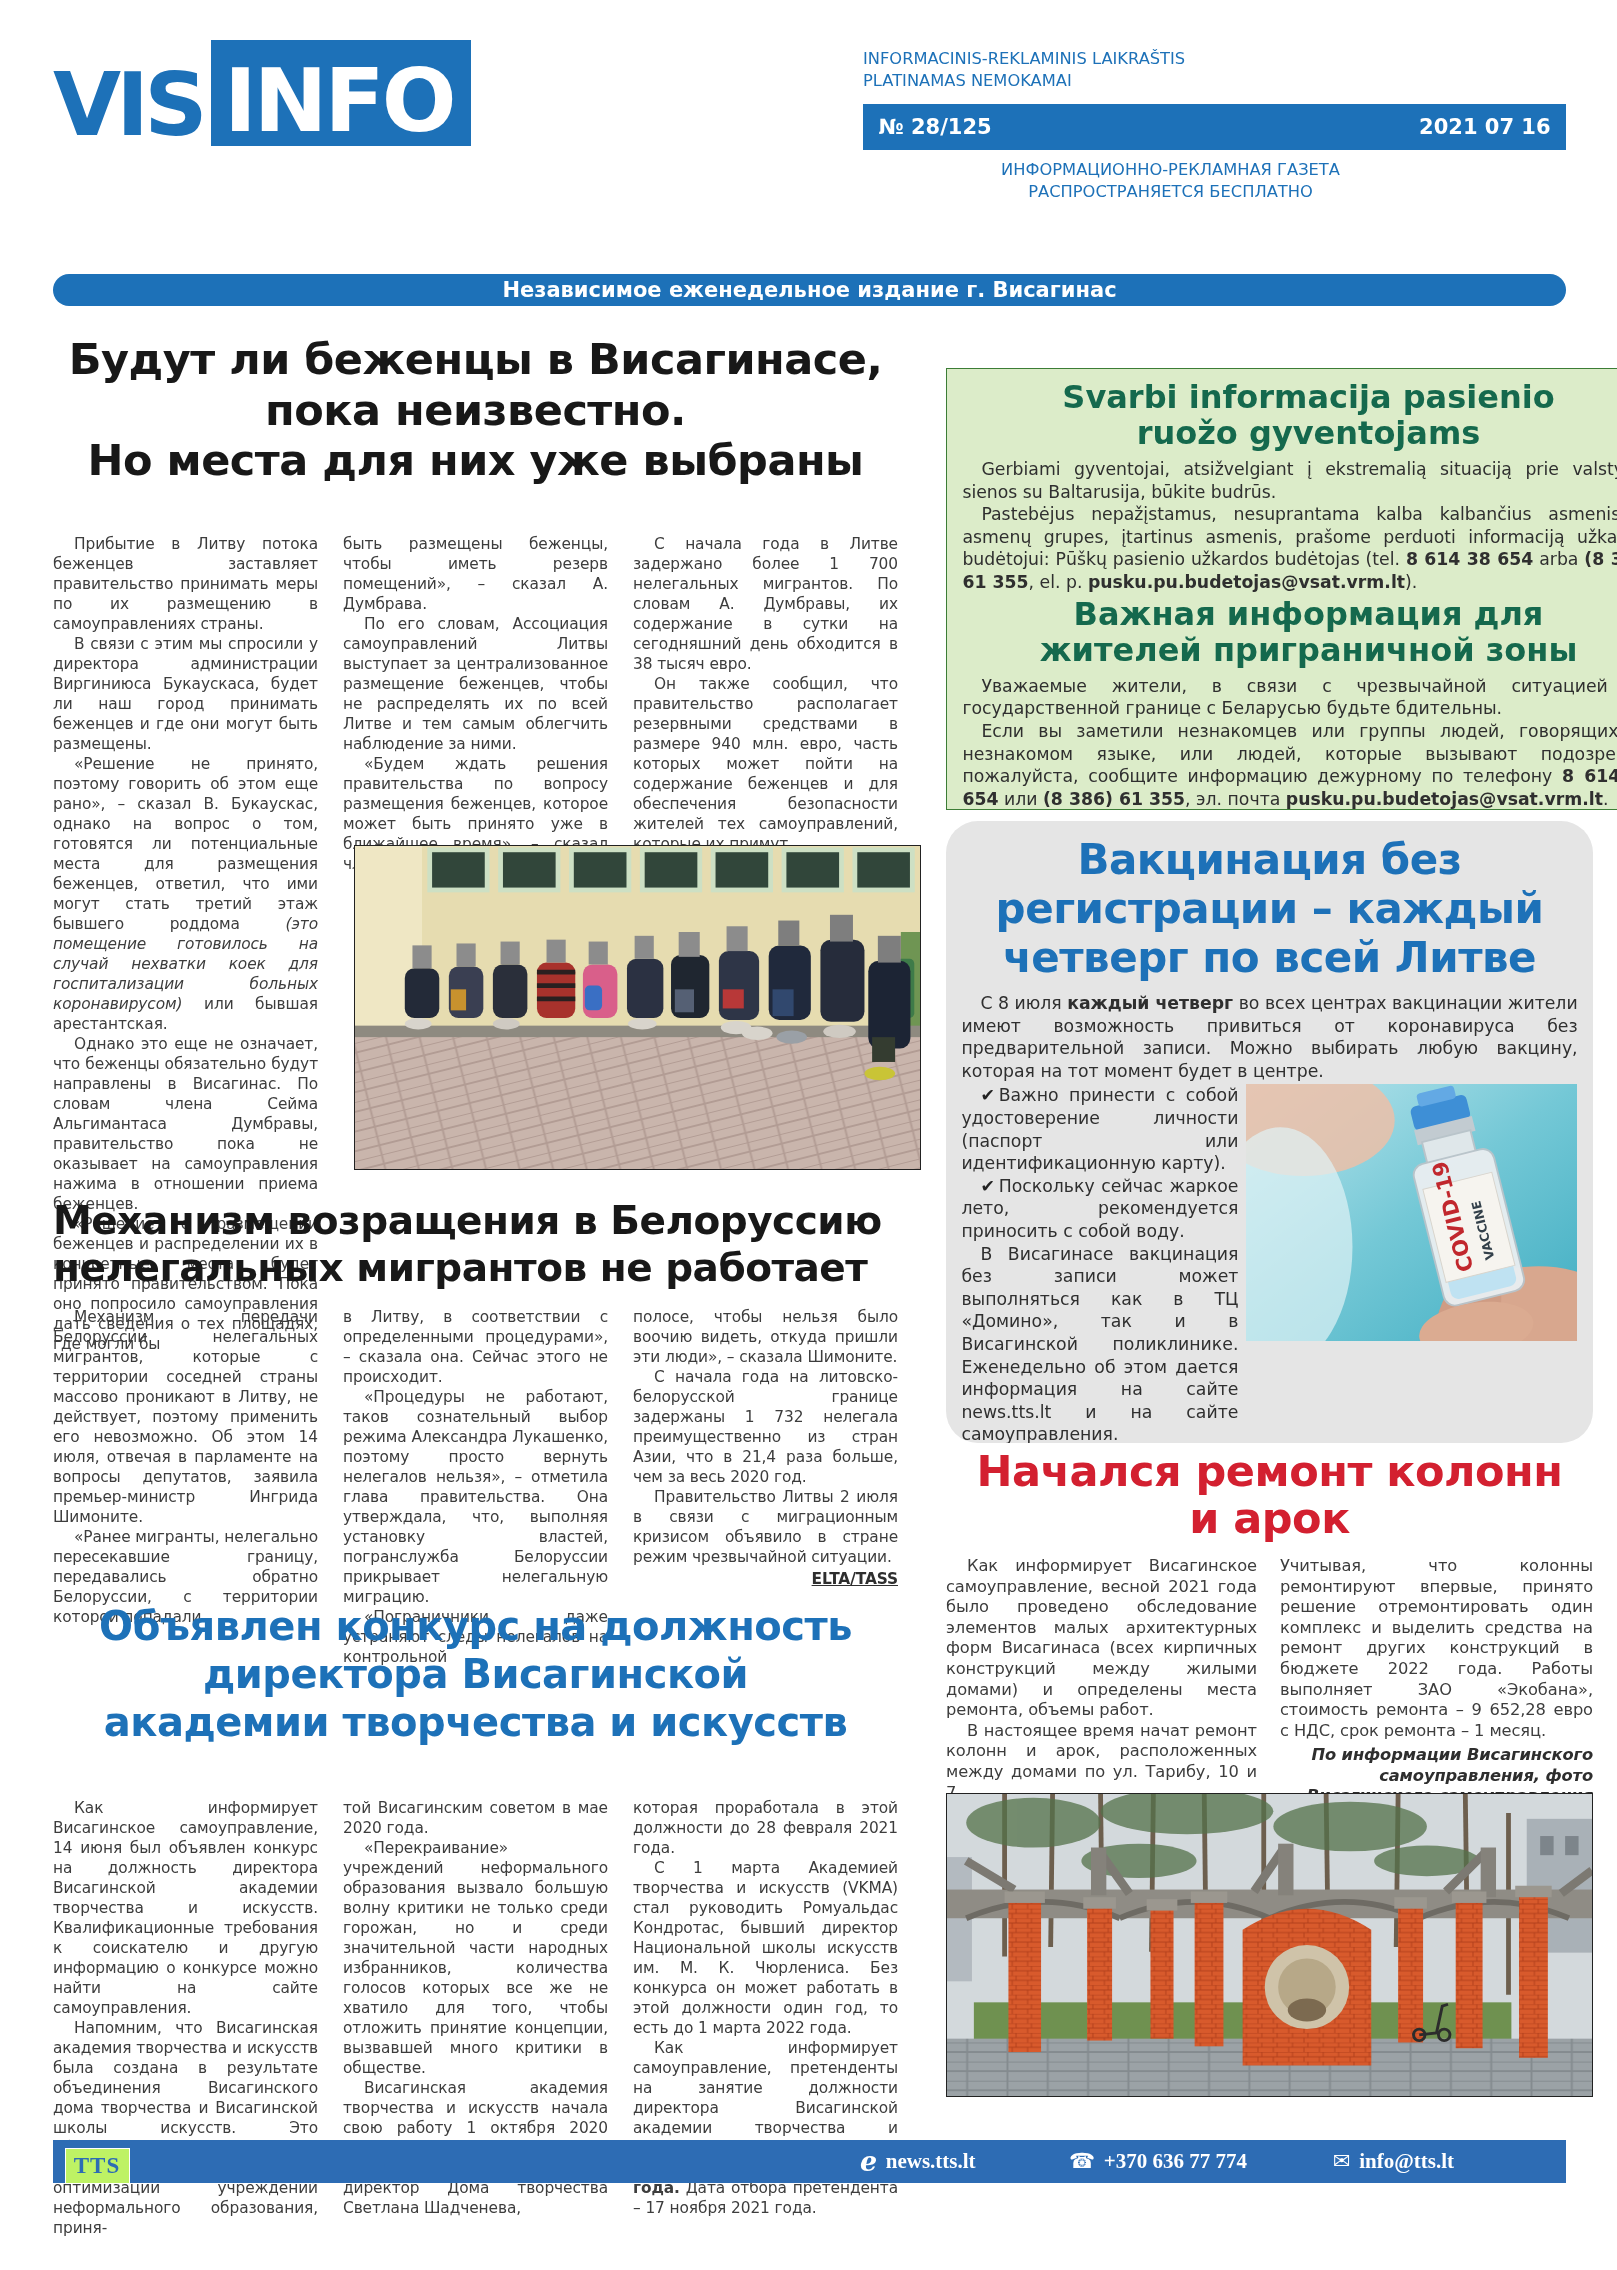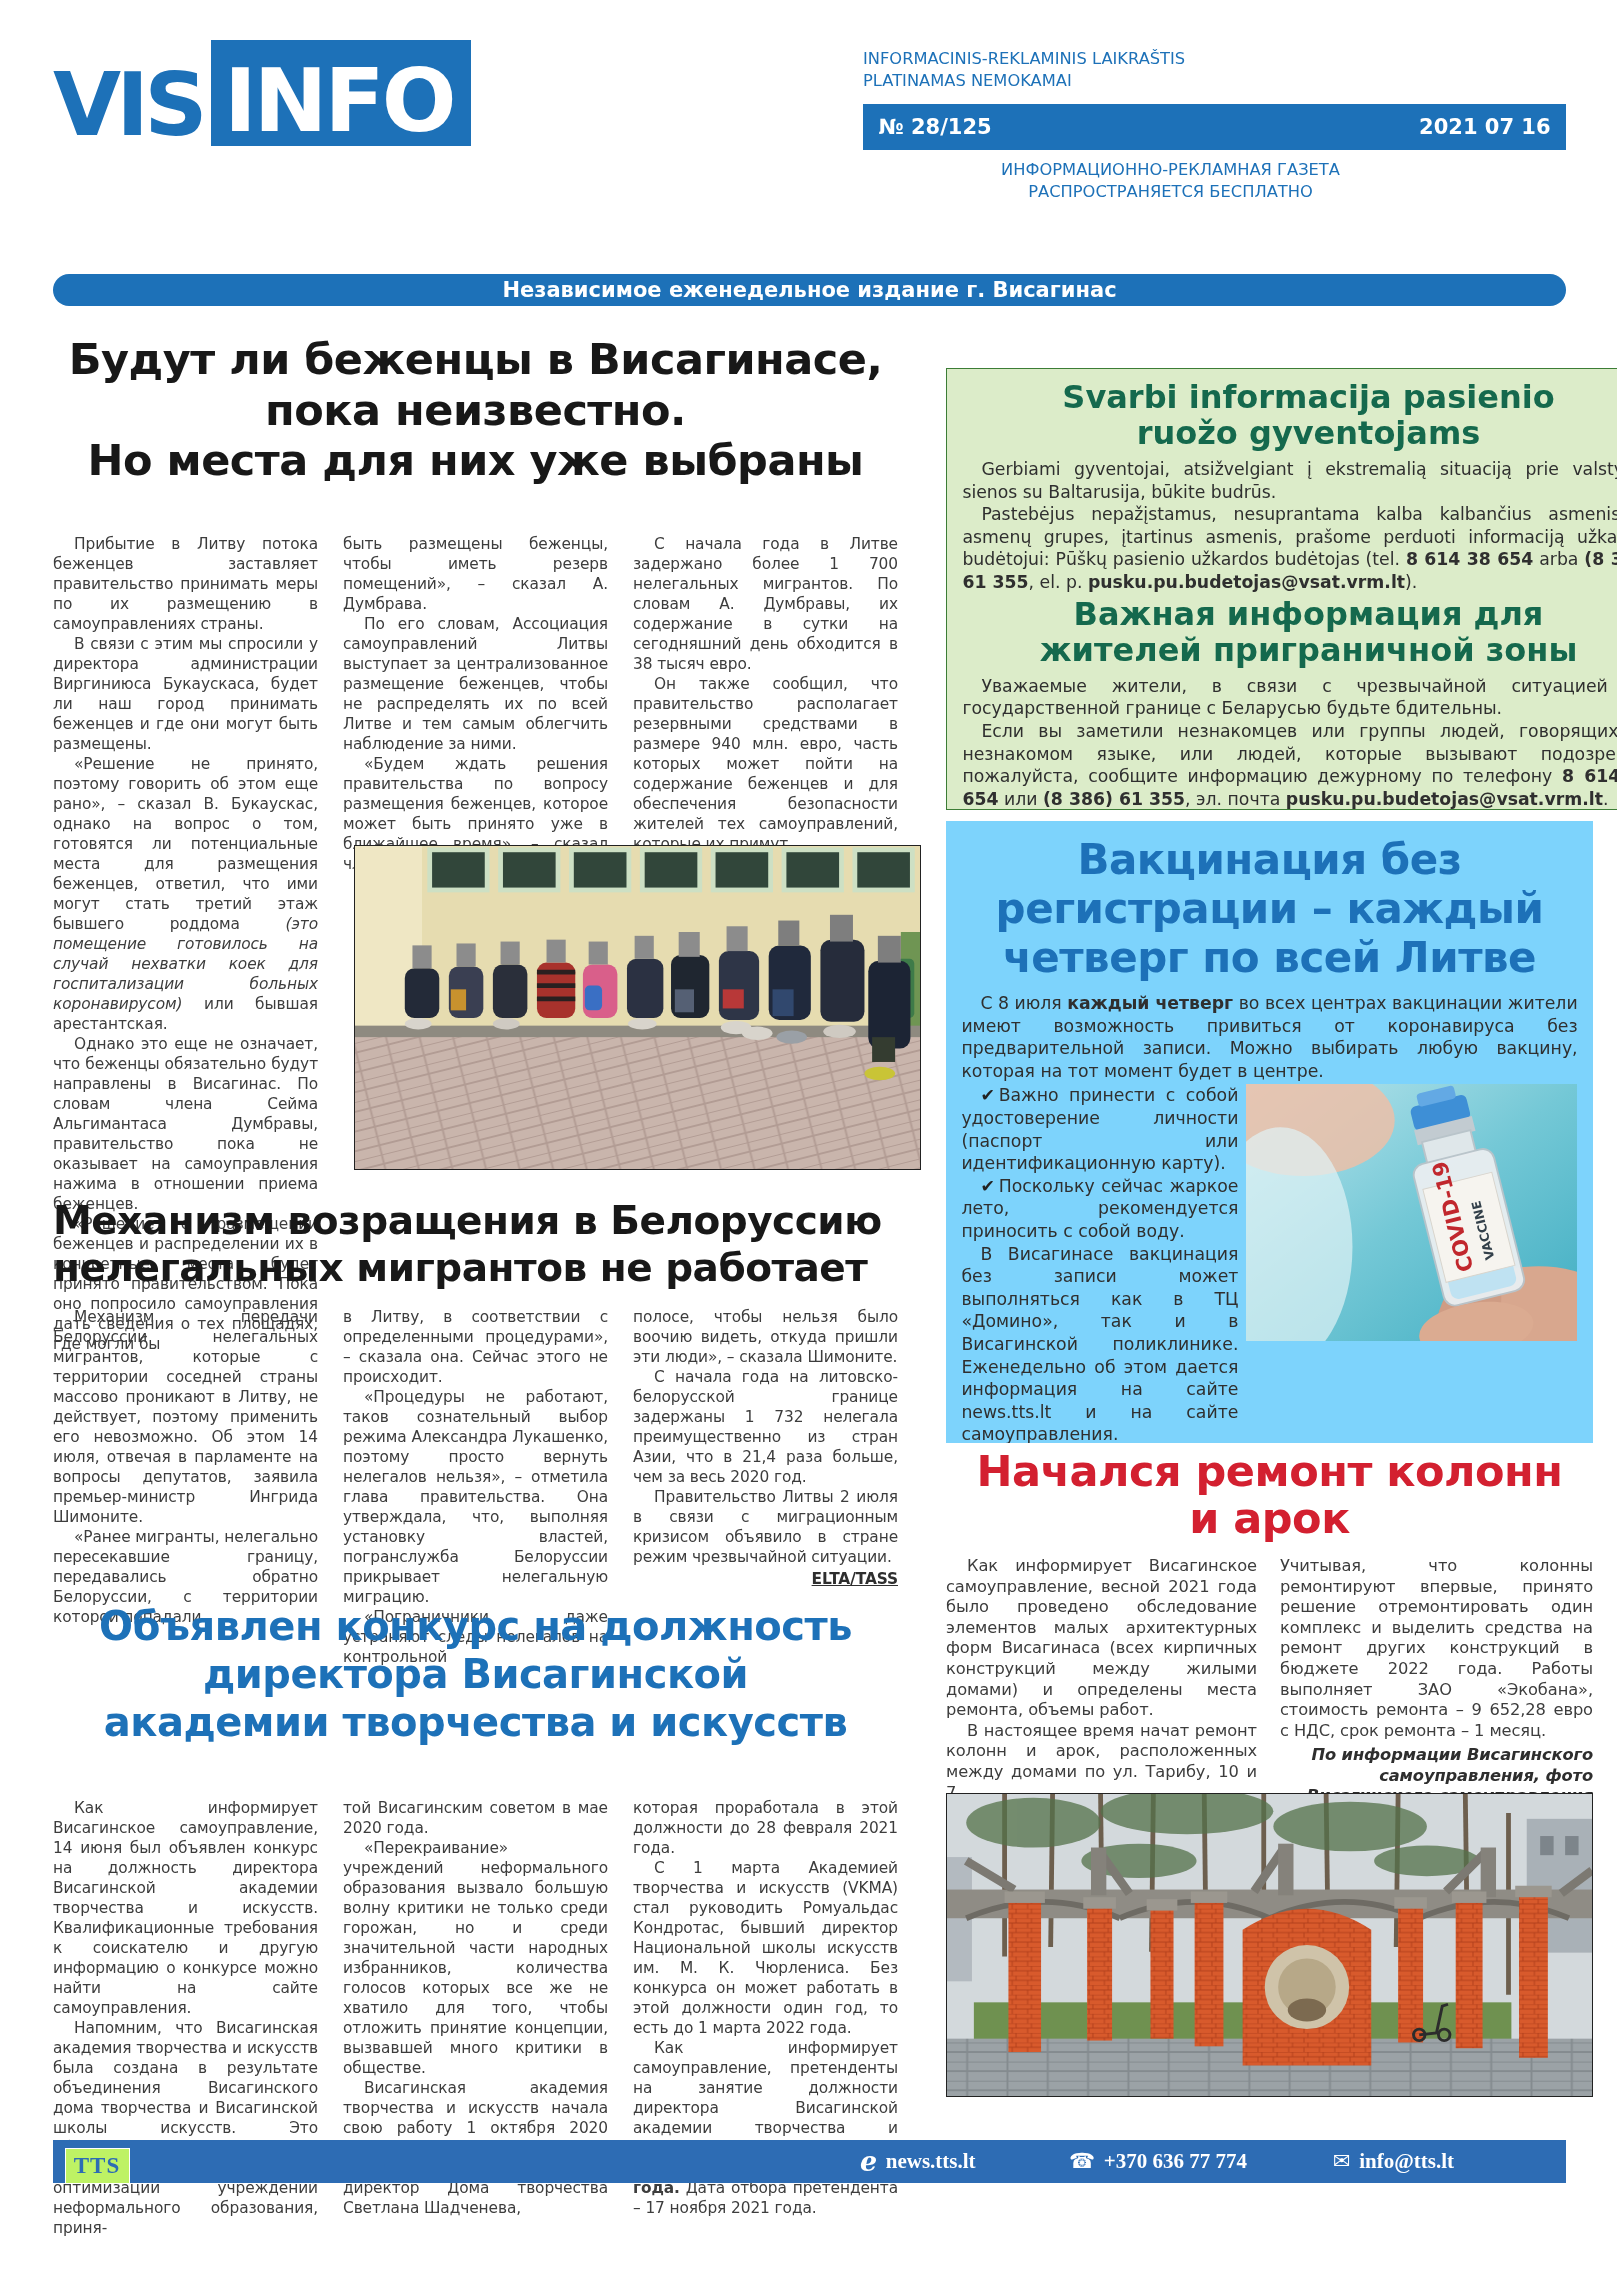--- a/index.html
+++ b/index.html
@@ -35,22 +35,22 @@
   .a1{top:534px;} .a2{top:1307px;} .a3{top:1798px;}
   .byline{display:block;text-align:right;font-weight:bold;color:#2e2e2e;margin-top:1.9px;text-decoration:underline;}
   .ital{font-style:italic;} b{color:inherit;}
 
   
   .green-box{left:946px;top:368px;width:725px;height:442px;background:#dcecc9;border:1.9px solid #3c7d36;
              box-sizing:border-box;padding:7.7px 15.4px;}
   .green-box h2{margin:3.8px 0 5.8px;text-align:center;font-size:32px;line-height:1.12;color:#15694d;font-weight:800;}
   .box-p{margin:0;font-size:17.3px;line-height:22.6px;color:#2f2f2f;text-align:justify;text-indent:19px;}
 
-  .vax-box{left:946px;top:821px;width:647px;height:622px;background:#7dd3fc;box-sizing:border-box;
-           padding:9.6px 15.4px;overflow:hidden;}
+  .vax-box{left:946px;top:821px;width:647px;height:622px;background:#e5e5e5;box-sizing:border-box;
+           padding:9.6px 15.4px;overflow:hidden;border-radius:32px;}
   .vax-box h2{margin:5.8px 0 9.6px;text-align:center;font-size:42px;line-height:1.16;color:#1d71b8;font-weight:800;letter-spacing:-0.5px;}
   .vax-row{display:flex;margin-top:1.9px;}
   .vax-text{width:277px;}
   .vax-photo{width:331px;height:257px;margin-left:7.7px;flex:none;}
   .check{font-weight:bold;color:#222;margin-right:3.8px;}
 
   .rc{width:311px;font-size:16.3px;line-height:20.6px;color:#3d3d3d;text-align:justify;letter-spacing:-0.1px;}
   .rc p{margin:0;text-indent:21px;}
   .rc1{left:946px;top:1556px;} .rc2{left:1280px;top:1556px;width:313px;}
   .photo-byline{margin-top:3.8px;text-align:right;font-weight:bold;font-style:italic;color:#2e2e2e;}

